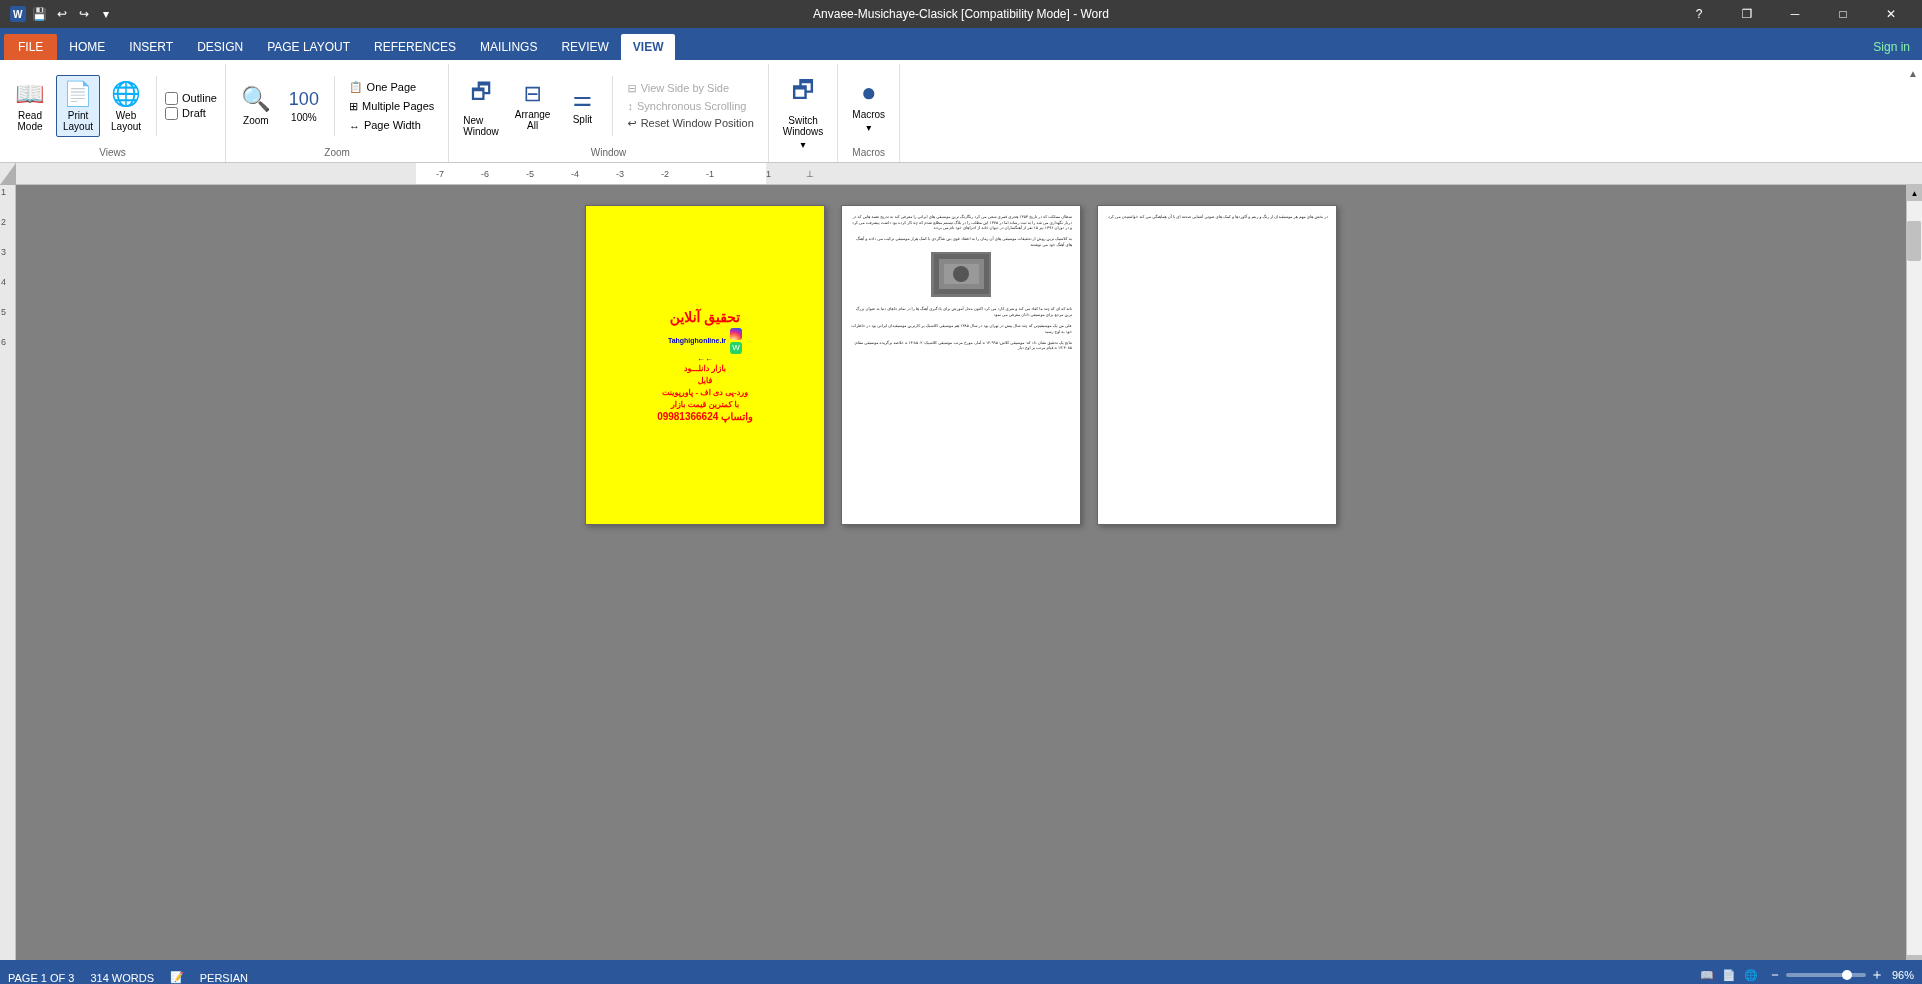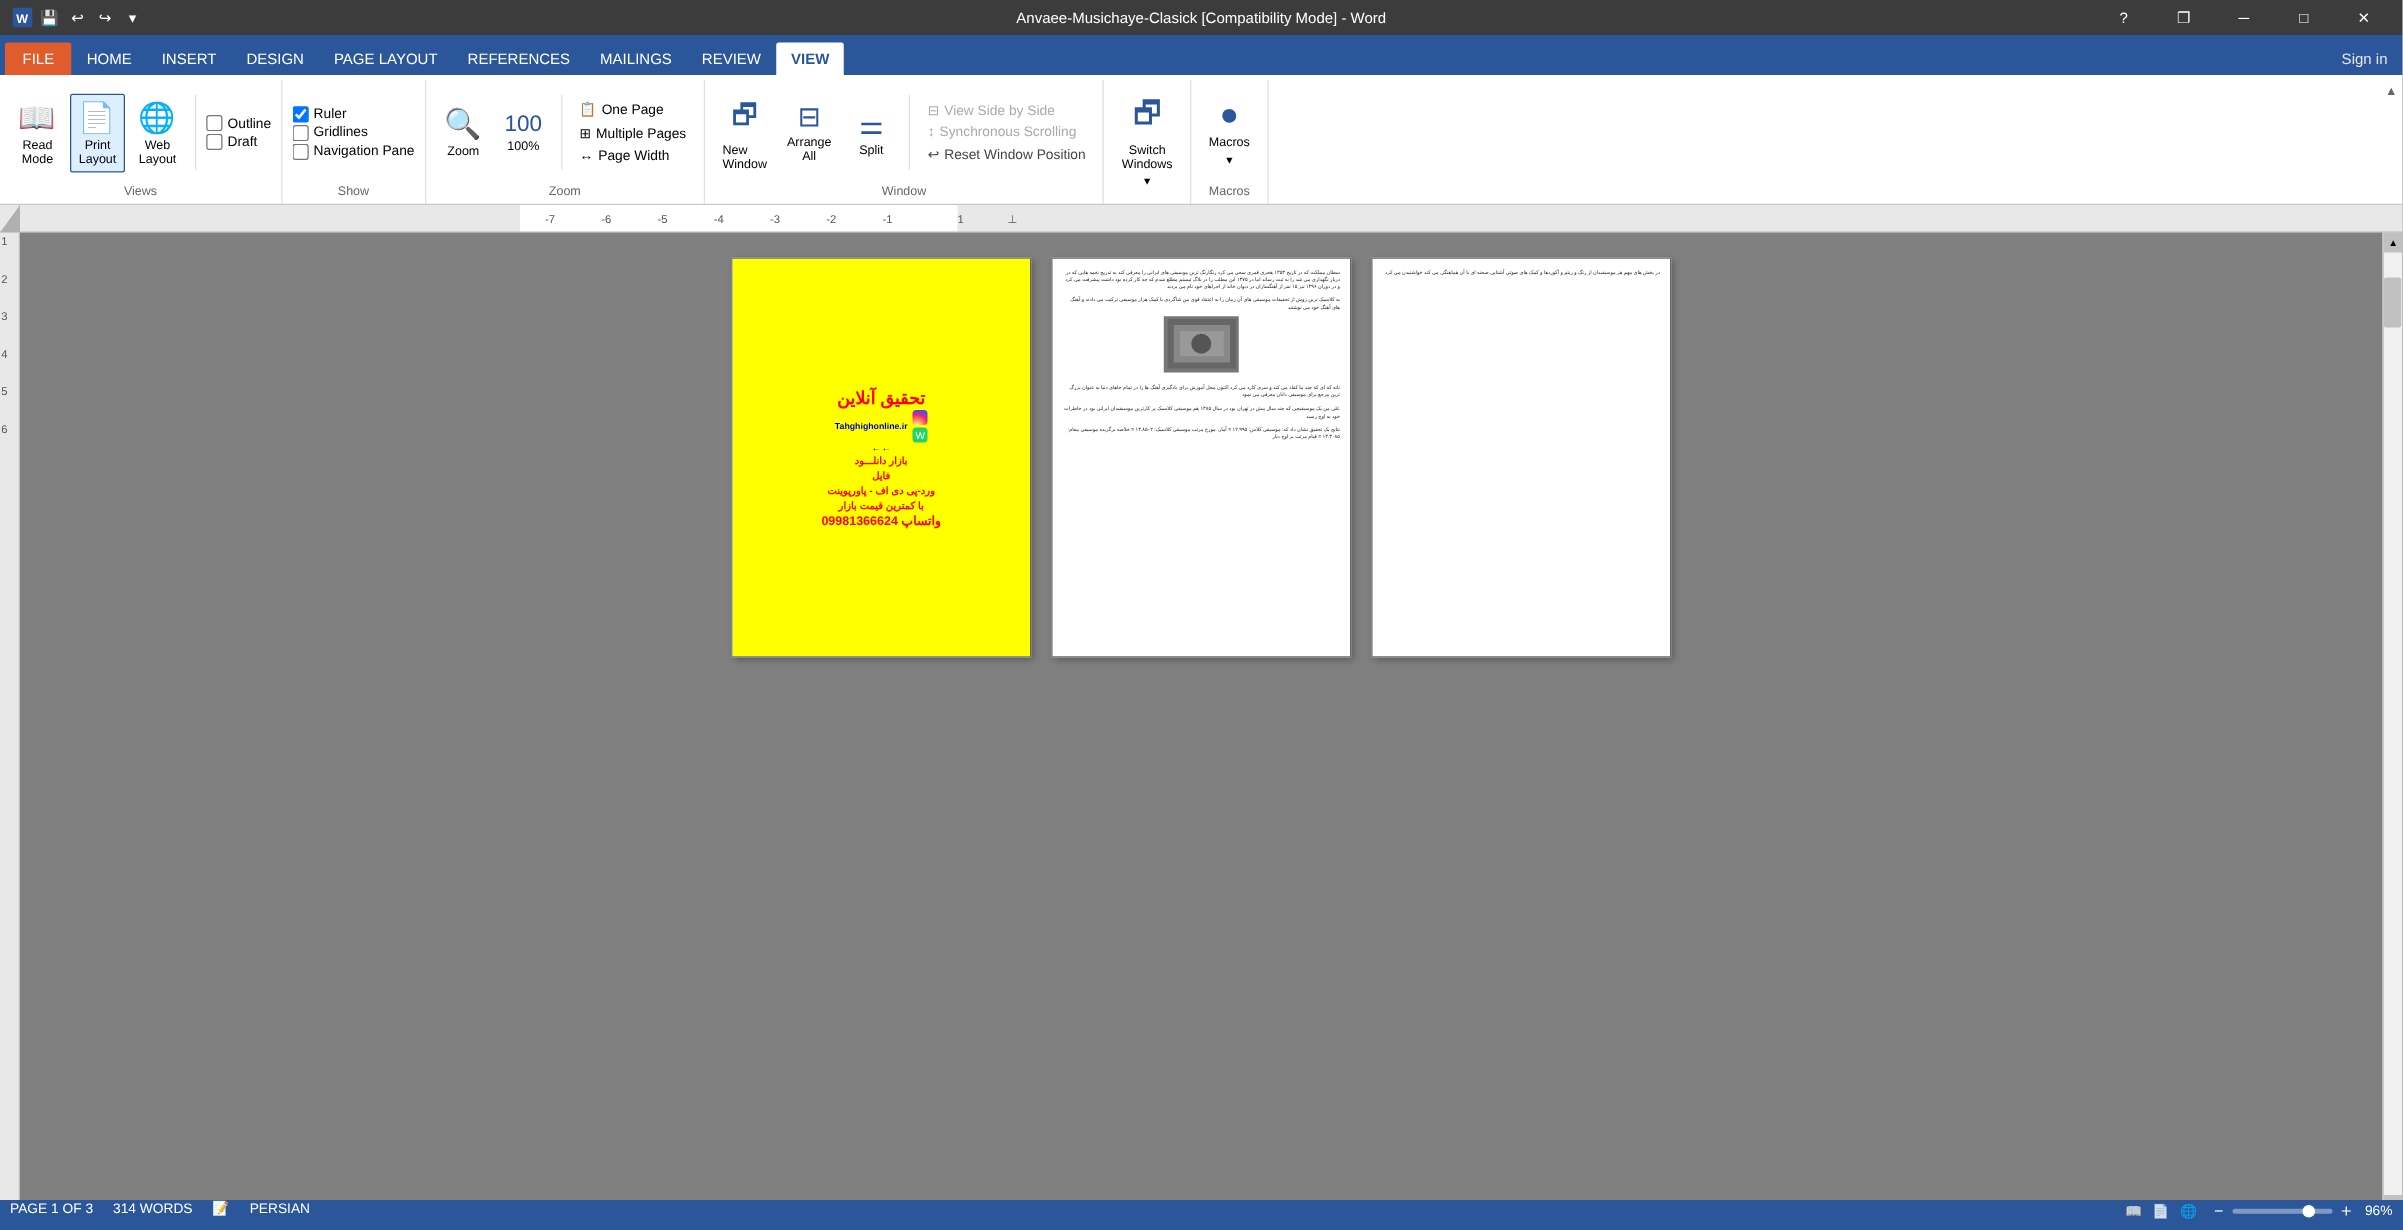--- a/index.html
+++ b/index.html
@@ -36,21 +36,21 @@
     }
     .tab-item {
       padding: 6px 12px;
       font-size: 12px;
       cursor: pointer;
       color: #fff;
       border-radius: 2px 2px 0 0;
     }
     .tab-item.active { background: #fff; color: #2b579a; font-weight: bold; }
     .tab-file { background: #e05c2c; color: #fff; padding: 6px 14px; text-align: right; }
-    .sign-in { margin-left: auto; color: #e5e5e5; padding: 6px 12px; cursor: pointer; font-size: 12px; }
+    .sign-in { margin-left: auto; color: #86efac; padding: 6px 12px; cursor: pointer; font-size: 12px; }
 
     
     .ribbon {
       background: #fff;
       border-bottom: 1px solid #c8c8c8;
       display: flex;
       align-items: stretch;
       min-height: 88px;
       padding: 4px 0 0 0;
     }
@@ -135,21 +135,21 @@
 
     
     .page3-content { padding: 8px; font-size: 4px; direction: rtl; color: #222; }
 
     
     .status-bar {
       background: #2b579a;
       color: #fff;
       height: 24px;
       display: flex;
-      align-items: flex-start;
+      align-items: flex-end;
       padding: 0 8px;
       font-size: 11px;
       gap: 16px;
       position: fixed;
       bottom: 0;
       left: 0;
       right: 0;
     }
     .status-left { display: flex; gap: 16px; align-items: center; }
     .status-right { margin-left: auto; display: flex; align-items: center; gap: 8px; }
@@ -220,30 +220,20 @@
       </div>
       <div style="width:1px;height:60px;background:#e0e0e0;margin:0 4px;"></div>
       <div class="ribbon-checkboxes">
         <label class="checkbox-item"><input type="checkbox" style=""> Outline</label>
         <label class="checkbox-item"><input type="checkbox" style=""> Draft</label>
       </div>
     </div>
     <div class="ribbon-group-label">Views</div>
   </div>
 
-  <div class="ribbon-group">
-    <div class="ribbon-controls">
-      <div class="ribbon-checkboxes">
-        <label class="checkbox-item"><input type="checkbox" checked="" style=""> Ruler</label>
-        <label class="checkbox-item"><input type="checkbox" style=""> Gridlines</label>
-        <label class="checkbox-item"><input type="checkbox" style=""> Navigation Pane</label>
-      </div>
-    </div>
-    <div class="ribbon-group-label">Show</div>
-  </div>
 
   <div class="ribbon-group">
     <div class="ribbon-controls">
       <div class="ribbon-btn">
         <span class="icon">🔍</span>
         <span>Zoom</span>
       </div>
       <div class="ribbon-btn">
         <span class="icon" style="font-size:18px;font-weight:normal;color:#2b579a;">100</span>
         <span>100%</span>

